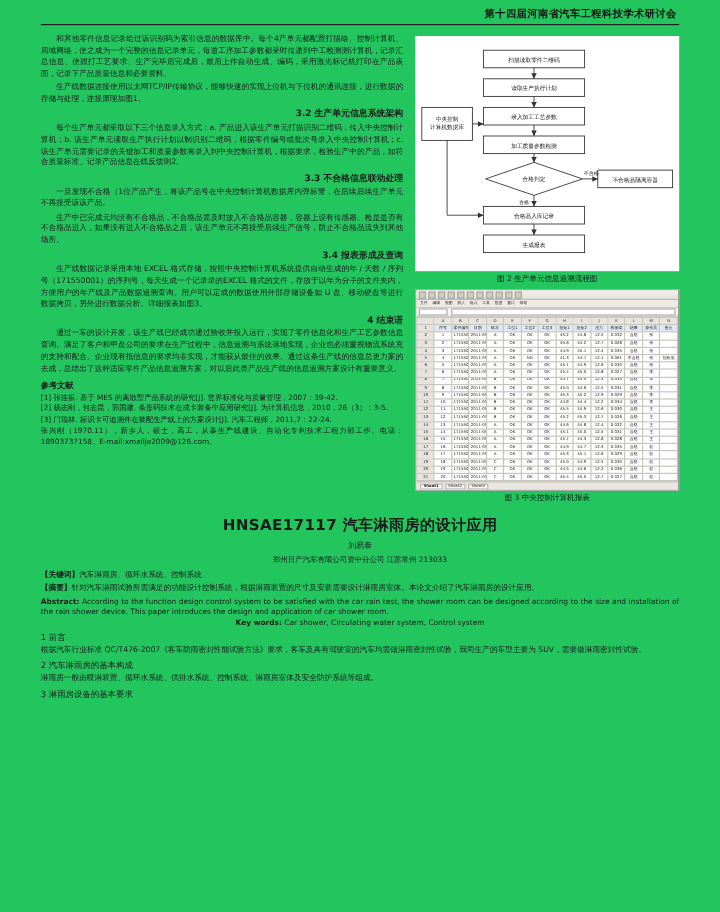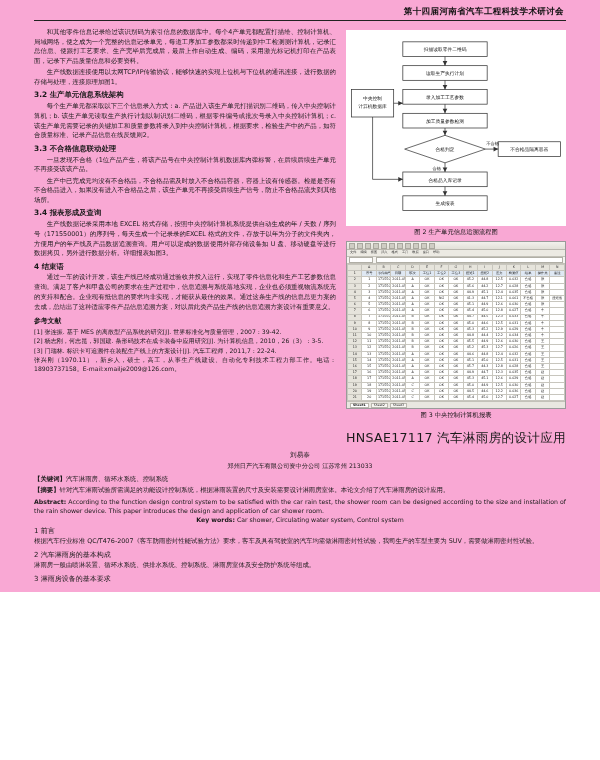--- a/index.html
+++ b/index.html
@@ -10,22 +10,22 @@
   body {
     width: 600px;
     height: 760px;
     font-family: "DejaVu Sans", "Liberation Sans", sans-serif;
     color: #1a1a1a;
     overflow: hidden;
   }
   .page {
     position: relative;
     width: 600px;
-    height: 592px;
-    background: #f9a8d4;
+    height: 760px;
+    background: #22c55e;
     box-sizing: border-box;
     padding: 6px 34px 0 34px;
   }
   
   .header {
     text-align: right;
     font-size: 8.5px;
     font-weight: bold;
     color: #111;
     letter-spacing: 0.4px;
@@ -56,20 +56,21 @@
     text-align: justify;
     text-justify: inter-ideograph;
     color: #1b1b1b;
   }
   p.indent { text-indent: 12.8px; }
   h3.sec {
     margin: 2.5px 0 1.5px 0;
     font-size: 7.4px;
     font-weight: bold;
     line-height: 1.4;
+    text-align: right;
   }
   .refs-title {
     margin: 4px 0 1px 0;
     font-size: 6.8px;
     font-weight: bold;
   }
   p.ref {
     margin: 0;
     font-size: 6.1px;
     line-height: 1.5;
@@ -192,23 +193,23 @@
     padding: 0 2px;
     background: #f7f6f2;
     border: 0.4px solid #b9b7ae;
   }
   .sheet-tab.active { background:#fff; font-weight:bold; }
   
   .article {
     margin-top: 6px;
   }
   .art-title {
-    text-align: right;
+    text-align: center;
     font-size: 12.6px;
-    font-weight: normal;
+    font-weight: bold;
     letter-spacing: 0.3px;
     margin: 6px 0 4px 0;
   }
   .art-author {
     text-align: center;
     font-size: 6.6px;
     margin-bottom: 2px;
   }
   .art-affil {
     text-align: center;

